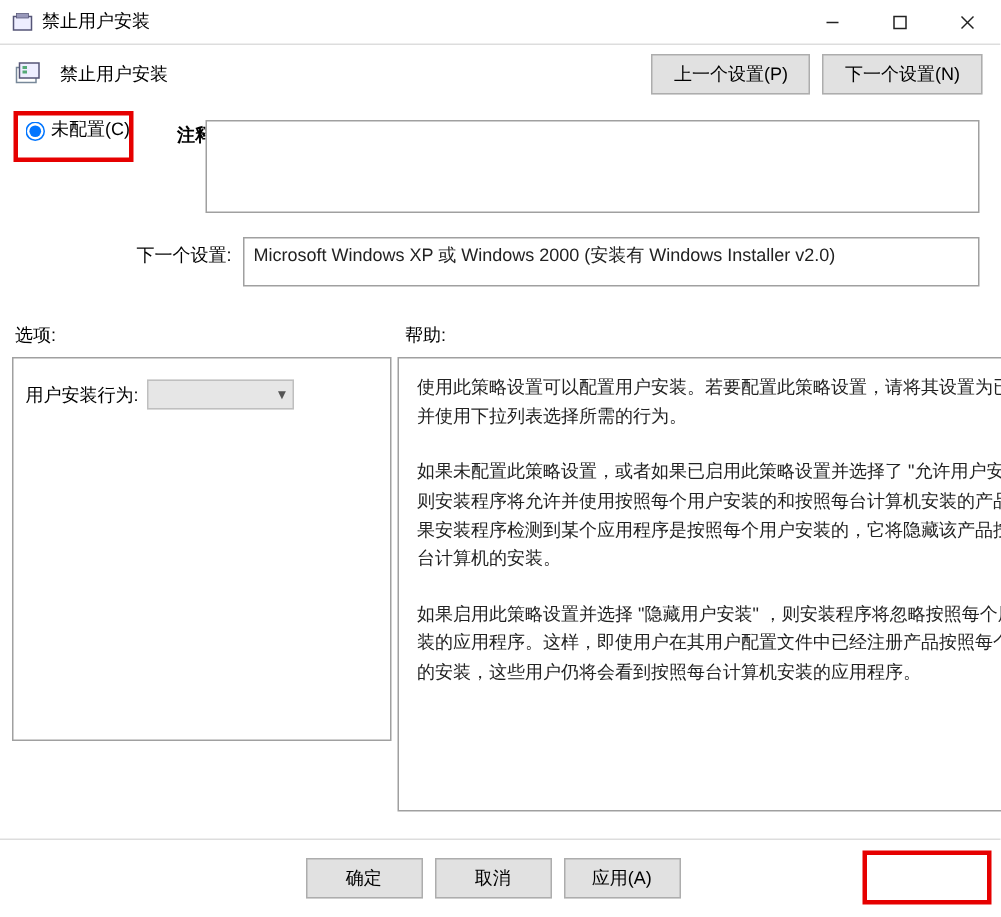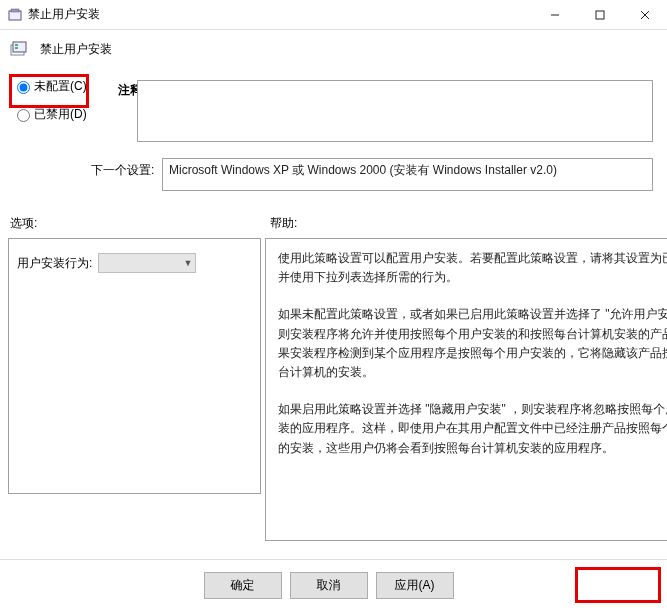--- a/index.html
+++ b/index.html
@@ -232,31 +232,31 @@
 <div class="header-row">
   <span class="header-icon">
     <svg width="24" height="16" viewBox="0 0 24 16">
       <rect x="1" y="4" width="13" height="10" fill="#fff" stroke="#789" stroke-width="1"></rect>
       <rect x="3" y="1" width="13" height="10" fill="#eef" stroke="#557" stroke-width="1"></rect>
       <rect x="5" y="3" width="3" height="2" fill="#5a7"></rect>
       <rect x="5" y="6" width="3" height="2" fill="#5a7"></rect>
     </svg>
   </span>
   <span>禁止用户安装</span>
+  <div class="navbtns">
+    <button class="btn">上一个设置(P)</button>
+    <button class="btn">下一个设置(N)</button>
+  </div>
 </div>
 
 <div class="radio-column">
   <label class="radio-item">
     <input type="radio" name="state" checked="" style="">
     <span>未配置(C)</span>
   </label>
-  <label class="radio-item">
-    <input type="radio" name="state" style="">
-    <span>已禁用(D)</span>
-  </label>
 </div>
 
 <span class="comment-label">注释:</span>
 <textarea class="comment-box" style=""></textarea>
 
 <span class="platform-label">下一个设置:</span>
 <div class="platform-box">
   <span>Microsoft Windows XP 或 Windows 2000 (安装有 Windows Installer v2.0)</span>
 </div>
 

